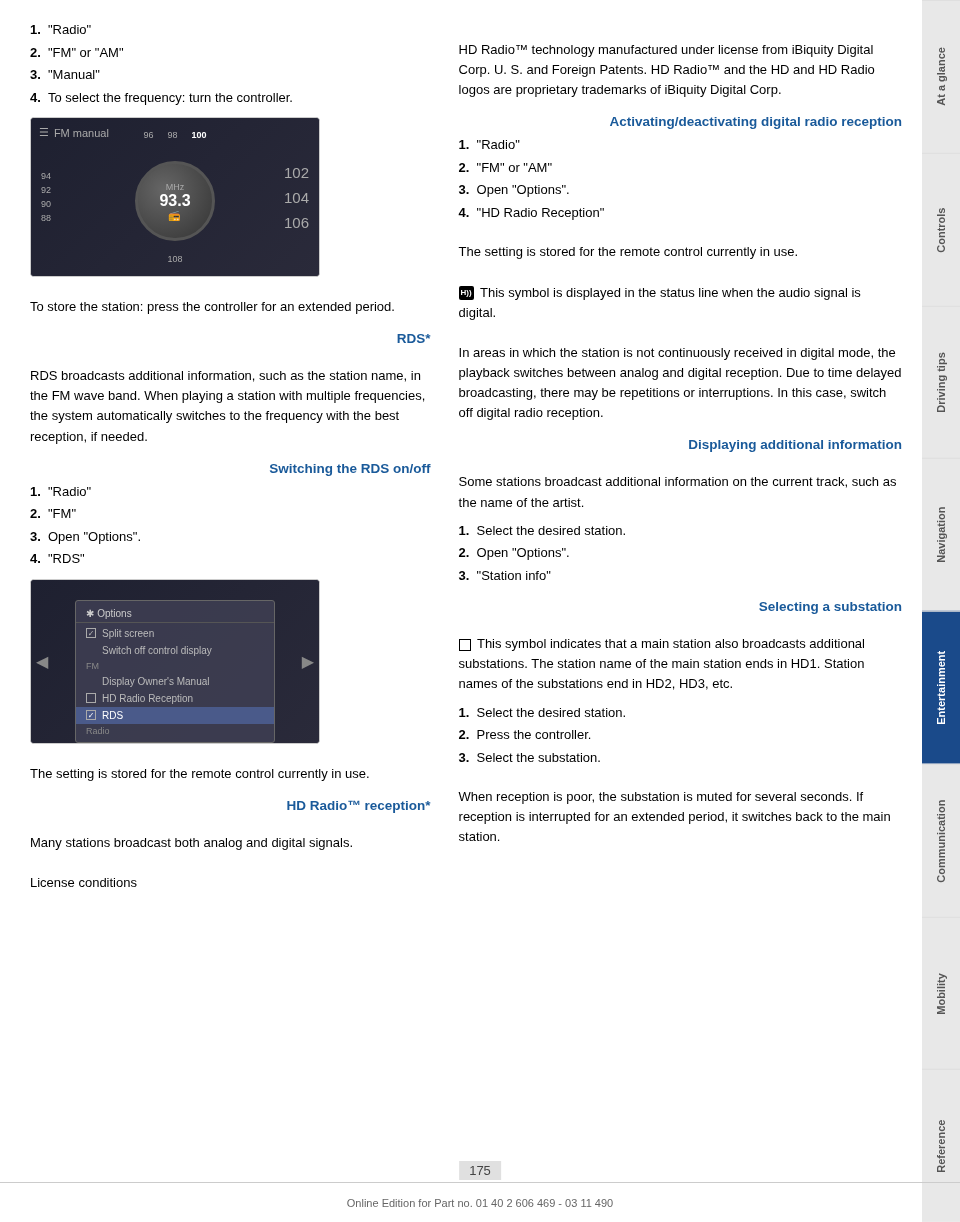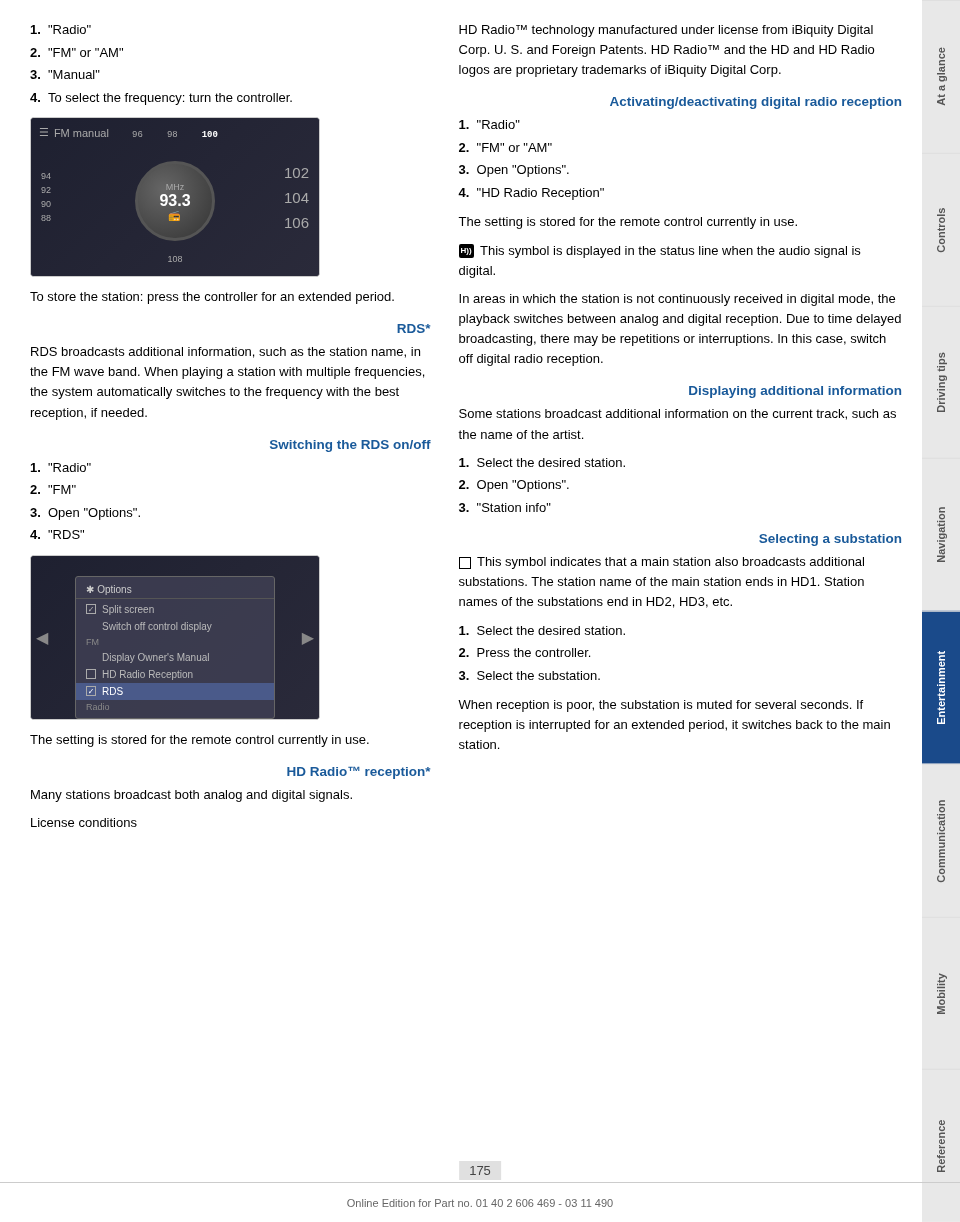--- a/index.html
+++ b/index.html
@@ -81,20 +81,21 @@
       font-weight: bold;
       font-size: 13.5px;
       margin: 14px 0 6px 0;
       text-align: right;
     }
     .body-text {
       line-height: 1.55;
       color: #000;
       margin-bottom: 8px;
       font-size: 13px;
+      margin-top: 20px;
     }
     .fm-image-container {
       margin: 10px 0 10px 0;
       border: 1px solid #ccc;
       background: #2a2a3a;
       width: 290px;
       height: 160px;
       border-radius: 4px;
       position: relative;
       overflow: hidden;
@@ -318,21 +319,21 @@
             <span>FM manual</span>
           </div>
 
           <div class="freq-left">
             <span>94</span>
             <span>92</span>
             <span>90</span>
             <span>88</span>
           </div>
 
-          <div style="position:absolute;top:12px;left:50%;transform:translateX(-50%);display:flex;gap:24px;color:#aaa;font-size:9px;font-family:Liberation Mono, monospace;">
+          <div style="position:absolute;top:12px;left:50%;transform:translateX(-50%);display:flex;gap:14px;color:#aaa;font-size:9px;">
             <span>96</span>
             <span>98</span>
             <span style="color:#fff;font-weight:bold;">100</span>
           </div>
           <div class="dial-container">
             <div class="dial-circle">
               <div class="dial-center">
                 <div class="mhz">MHz</div>
                 <div class="freq">93.3</div>
                 <div style="font-size:10px;color:#4af;">📻</div>

